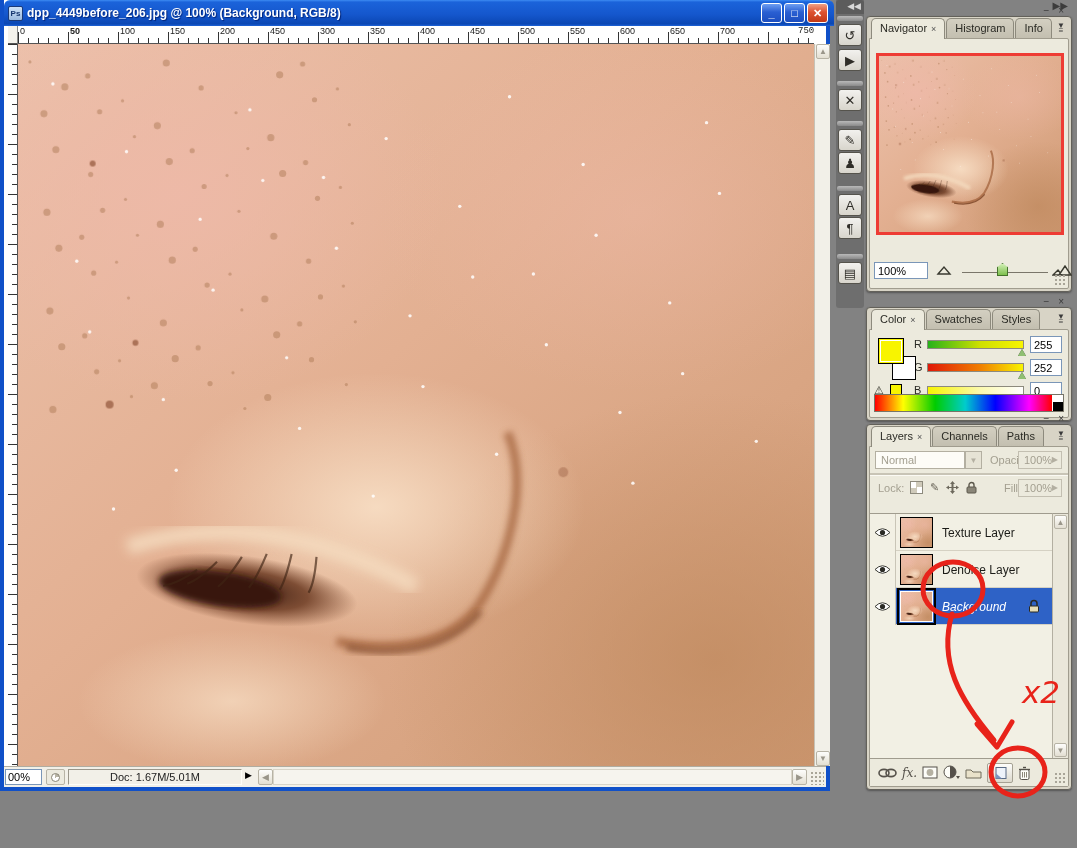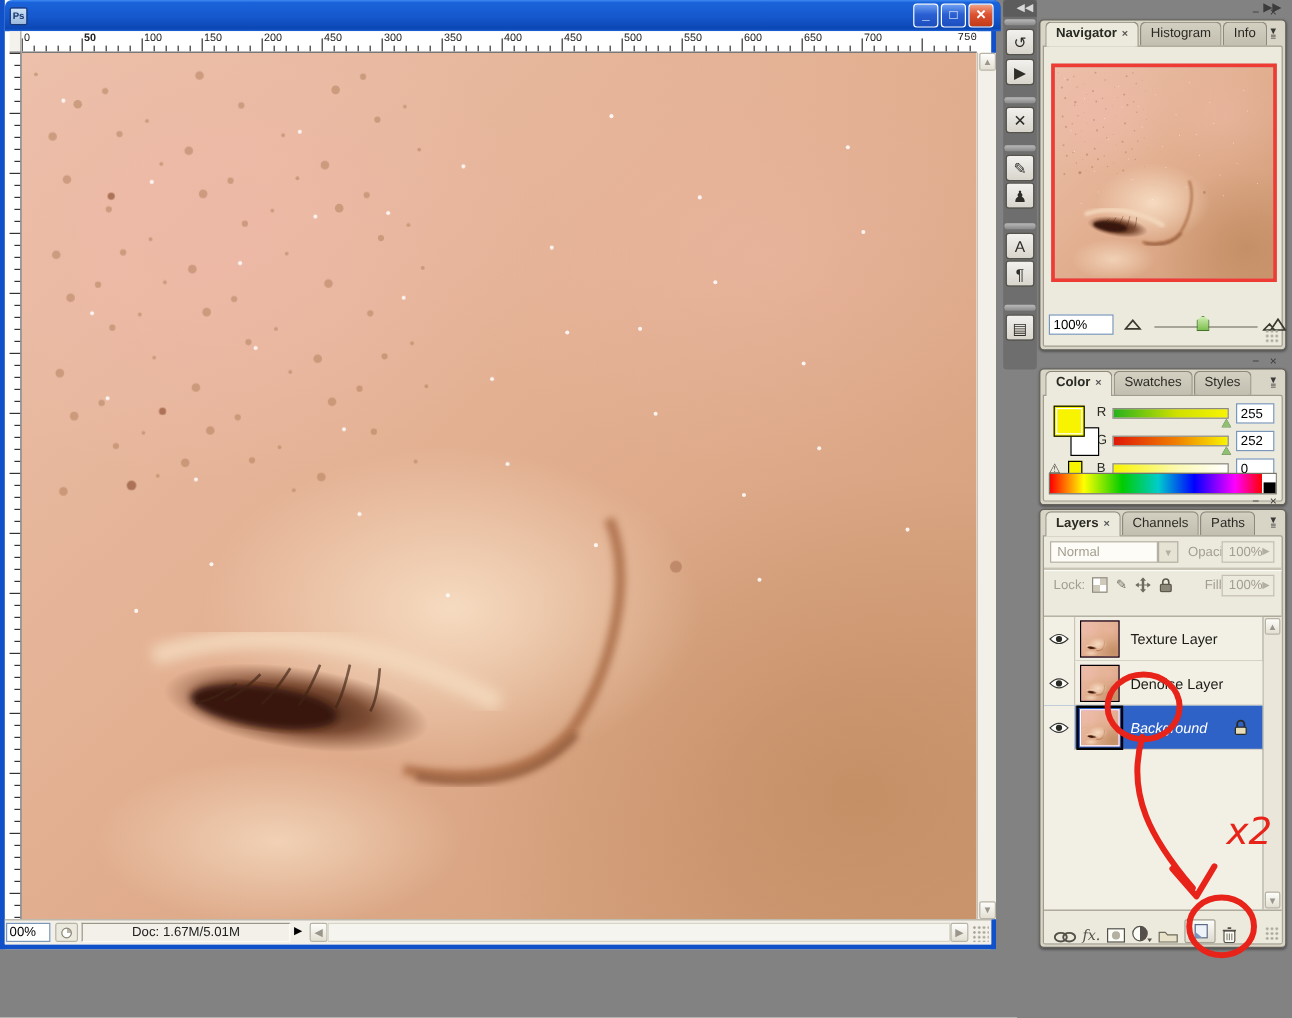--- a/index.html
+++ b/index.html
@@ -64,21 +64,21 @@
 
   
   #panel-col-header { left:866px; top:0; width:206px; height:14px; color:#3c3c3c; font-size:10px; text-align:right; padding-right:4px; }
   .panel { position:absolute; left:866px; width:206px; background:#d8d4c6; border:1px solid #63615a; border-radius:4px;
      box-shadow:0 1px 2px rgba(0,0,0,.35); }
   .panel-mini { position:absolute; top:-12px; right:4px; font-size:10px; color:#3a3a3a; letter-spacing:3px; }
   .tabrow { position:absolute; left:0; top:0; width:100%; height:21px; display:flex; padding-left:4px; }
   .tab { height:20px; margin-top:1px; padding:3px 8px 0 8px; font-size:11px; color:#2a2a24;
      background:linear-gradient(180deg,#d3cfc1,#c3bfb0); border:1px solid #8d8a7d; border-bottom:none;
      border-radius:5px 5px 0 0; margin-right:1px; white-space:nowrap; }
-  .tab.active { background:#eceadd; height:21px; font-weight:bold; z-index:2; }
+  .tab.active { background:#eceadd; height:21px; font-weight:normal; z-index:2; }
   .tab .x { font-size:9px; color:#555; margin-left:4px; }
   .panel-menu { position:absolute; right:3px; top:6px; width:14px; height:12px; color:#3a3a3a; font-size:8px; line-height:5px; text-align:center; }
   .panel-body { position:absolute; left:2px; right:2px; bottom:2px; top:21px; background:#eceadd; border:1px solid #a09c8e; border-radius:0 2px 2px 2px; }
 
   
   #nav-thumb { position:absolute; left:6px; top:14px; width:188px; height:182px; border:3px solid #ee3c34; background:#c99; }
   #nav-zoom { position:absolute; left:4px; top:223px; width:54px; height:17px; font-size:11px; padding-left:3px; border:1px solid #7a96b8; }
   .mountain { position:absolute; top:226px; }
   #nav-slider-track { position:absolute; left:92px; top:233px; width:86px; height:1px; background:#7a766a; }
   #nav-slider-thumb { position:absolute; left:127px; top:224px; width:11px; height:13px; background:linear-gradient(180deg,#cfeeb2,#7ec04e);
@@ -121,21 +121,21 @@
   #layers-list { position:absolute; left:0px; top:66px; right:16px; bottom:28px; background:#f2f0e4; border-top:1px solid #a09c8e; overflow:hidden; }
   #layers-scroll { position:absolute; top:66px; right:0; width:16px; bottom:28px; background:#eae7da; border-left:1px solid #b3afa1; border-top:1px solid #a09c8e;}
   .layer-row { position:absolute; left:0; width:100%; height:37px; border-bottom:1px solid #d5d1c3; background:#f2f0e4; }
   .layer-row.selected { background:#2e62c6; }
   .eye-box { position:absolute; left:0; top:0; width:26px; height:37px; border-right:1px solid #c9c5b7; background:#f2f0e4; }
   .layer-thumb { position:absolute; left:30px; top:3px; width:33px; height:31px; border:1px solid #000; background:#d8a; }
   .layer-row.selected .layer-thumb { outline:2px solid #000; outline-offset:1px; border-color:#fff; }
   .layer-name { position:absolute; left:72px; top:12px; font-size:12px; color:#1c1c18; white-space:nowrap; }
   .layer-row.selected .layer-name { color:#fff; font-style:italic; }
   #layers-bottom { position:absolute; left:0; right:0; bottom:0; height:28px; border-top:1px solid #a09c8e; background:#eceadd;
-     display:flex; align-items:flex-end; gap:5px; padding-left:8px; }
+     display:flex; align-items:center; gap:5px; padding-left:8px; }
   .lb-icon { display:flex; align-items:center; justify-content:center; }
   #new-layer-btn { width:26px; height:20px; background:linear-gradient(180deg,#fdfdfb,#dddacd); border:1px solid #a5a193; border-radius:2px; }
   #layers-grip { position:absolute; right:2px; bottom:2px; width:12px; height:12px; }
 
   
   #annot { left:0; top:0; width:1077px; height:848px; pointer-events:none; z-index:50; }
 </style>
 </head>
 <body>
 
@@ -305,20 +305,21 @@
           <circle cx="307" cy="134" r="1.7" fill="#ffffff" opacity="0.85"></circle>
           <circle cx="518" cy="231" r="1.7" fill="#ffffff" opacity="0.85"></circle>
         </g>
     </symbol>
   </defs>
 </svg>
 
 <div id="doc-window" class="abs">
   <div id="titlebar" class="abs">
     <div class="ps-icon">Ps</div>
+    <span class="title">dpp_4449before_206.jpg @ 100% (Background, RGB/8)</span>
     <div class="winbtns">
       <div class="winbtn">_</div>
       <div class="winbtn">□</div>
       <div class="winbtn close">✕</div>
     </div>
   </div>
 
   <div id="ruler-corner" class="abs"></div>
   <div id="hruler" class="abs">
       <div class="tick" style="left: 0px; height: 11px;"></div>

